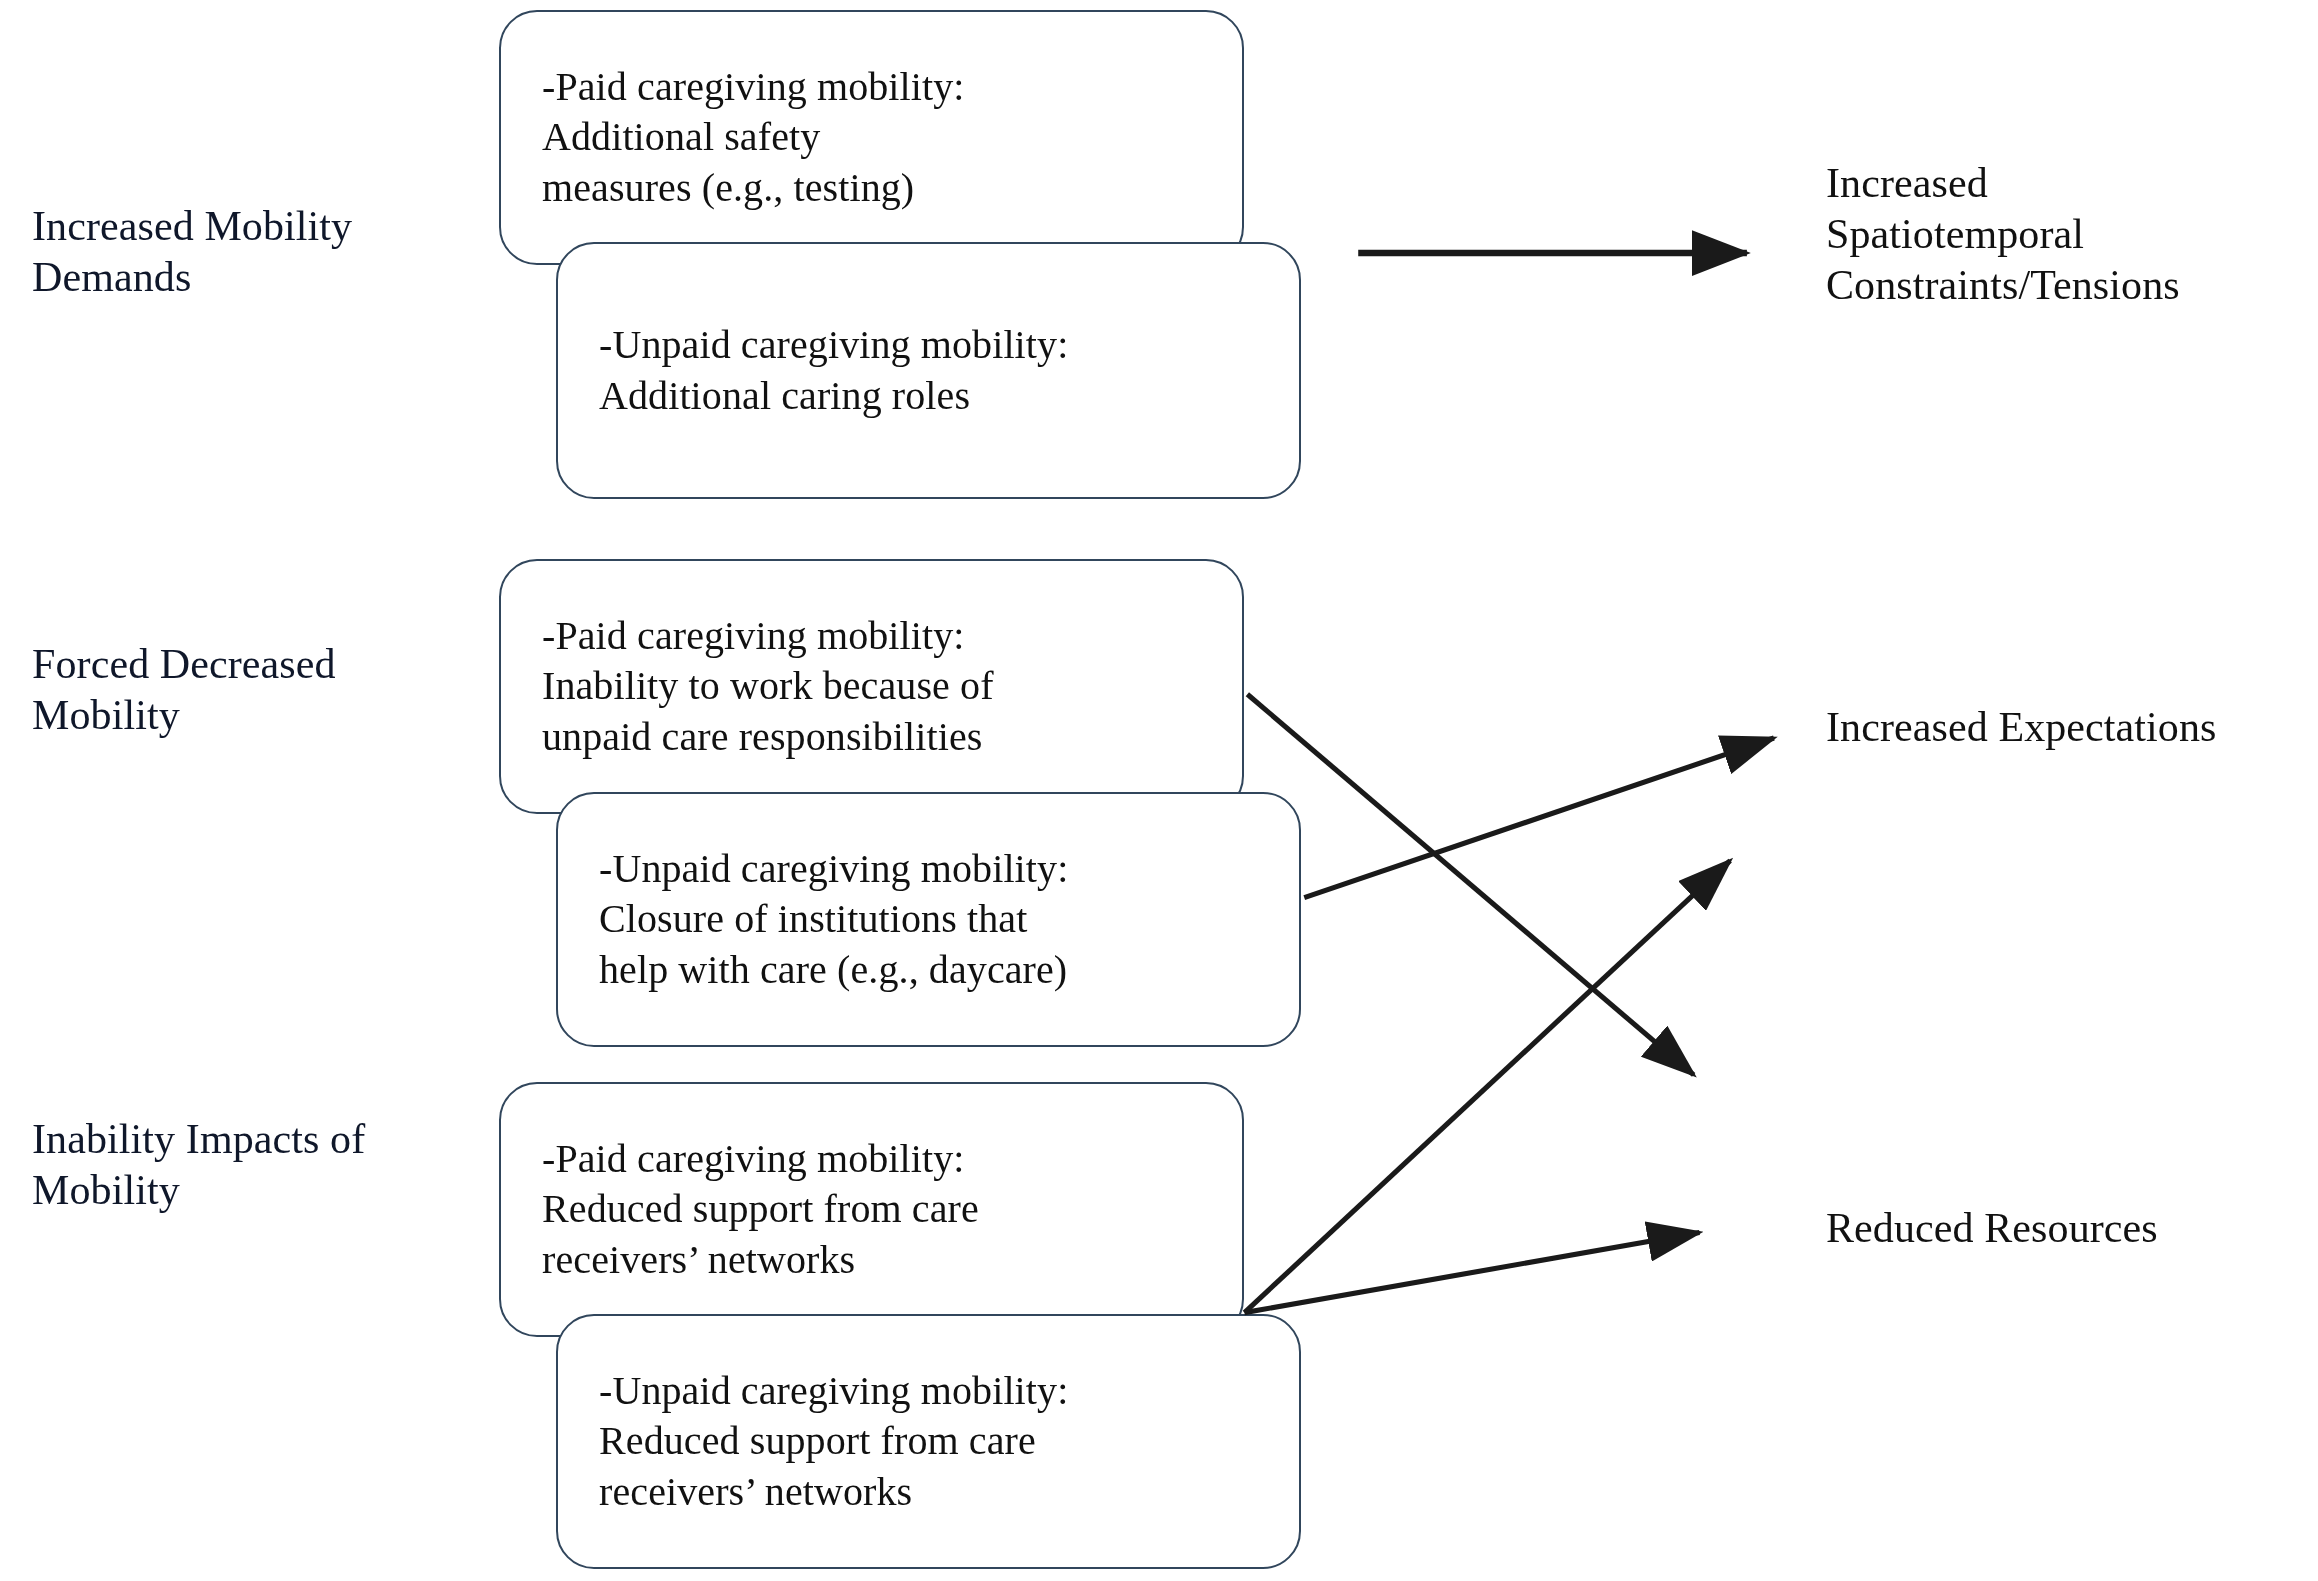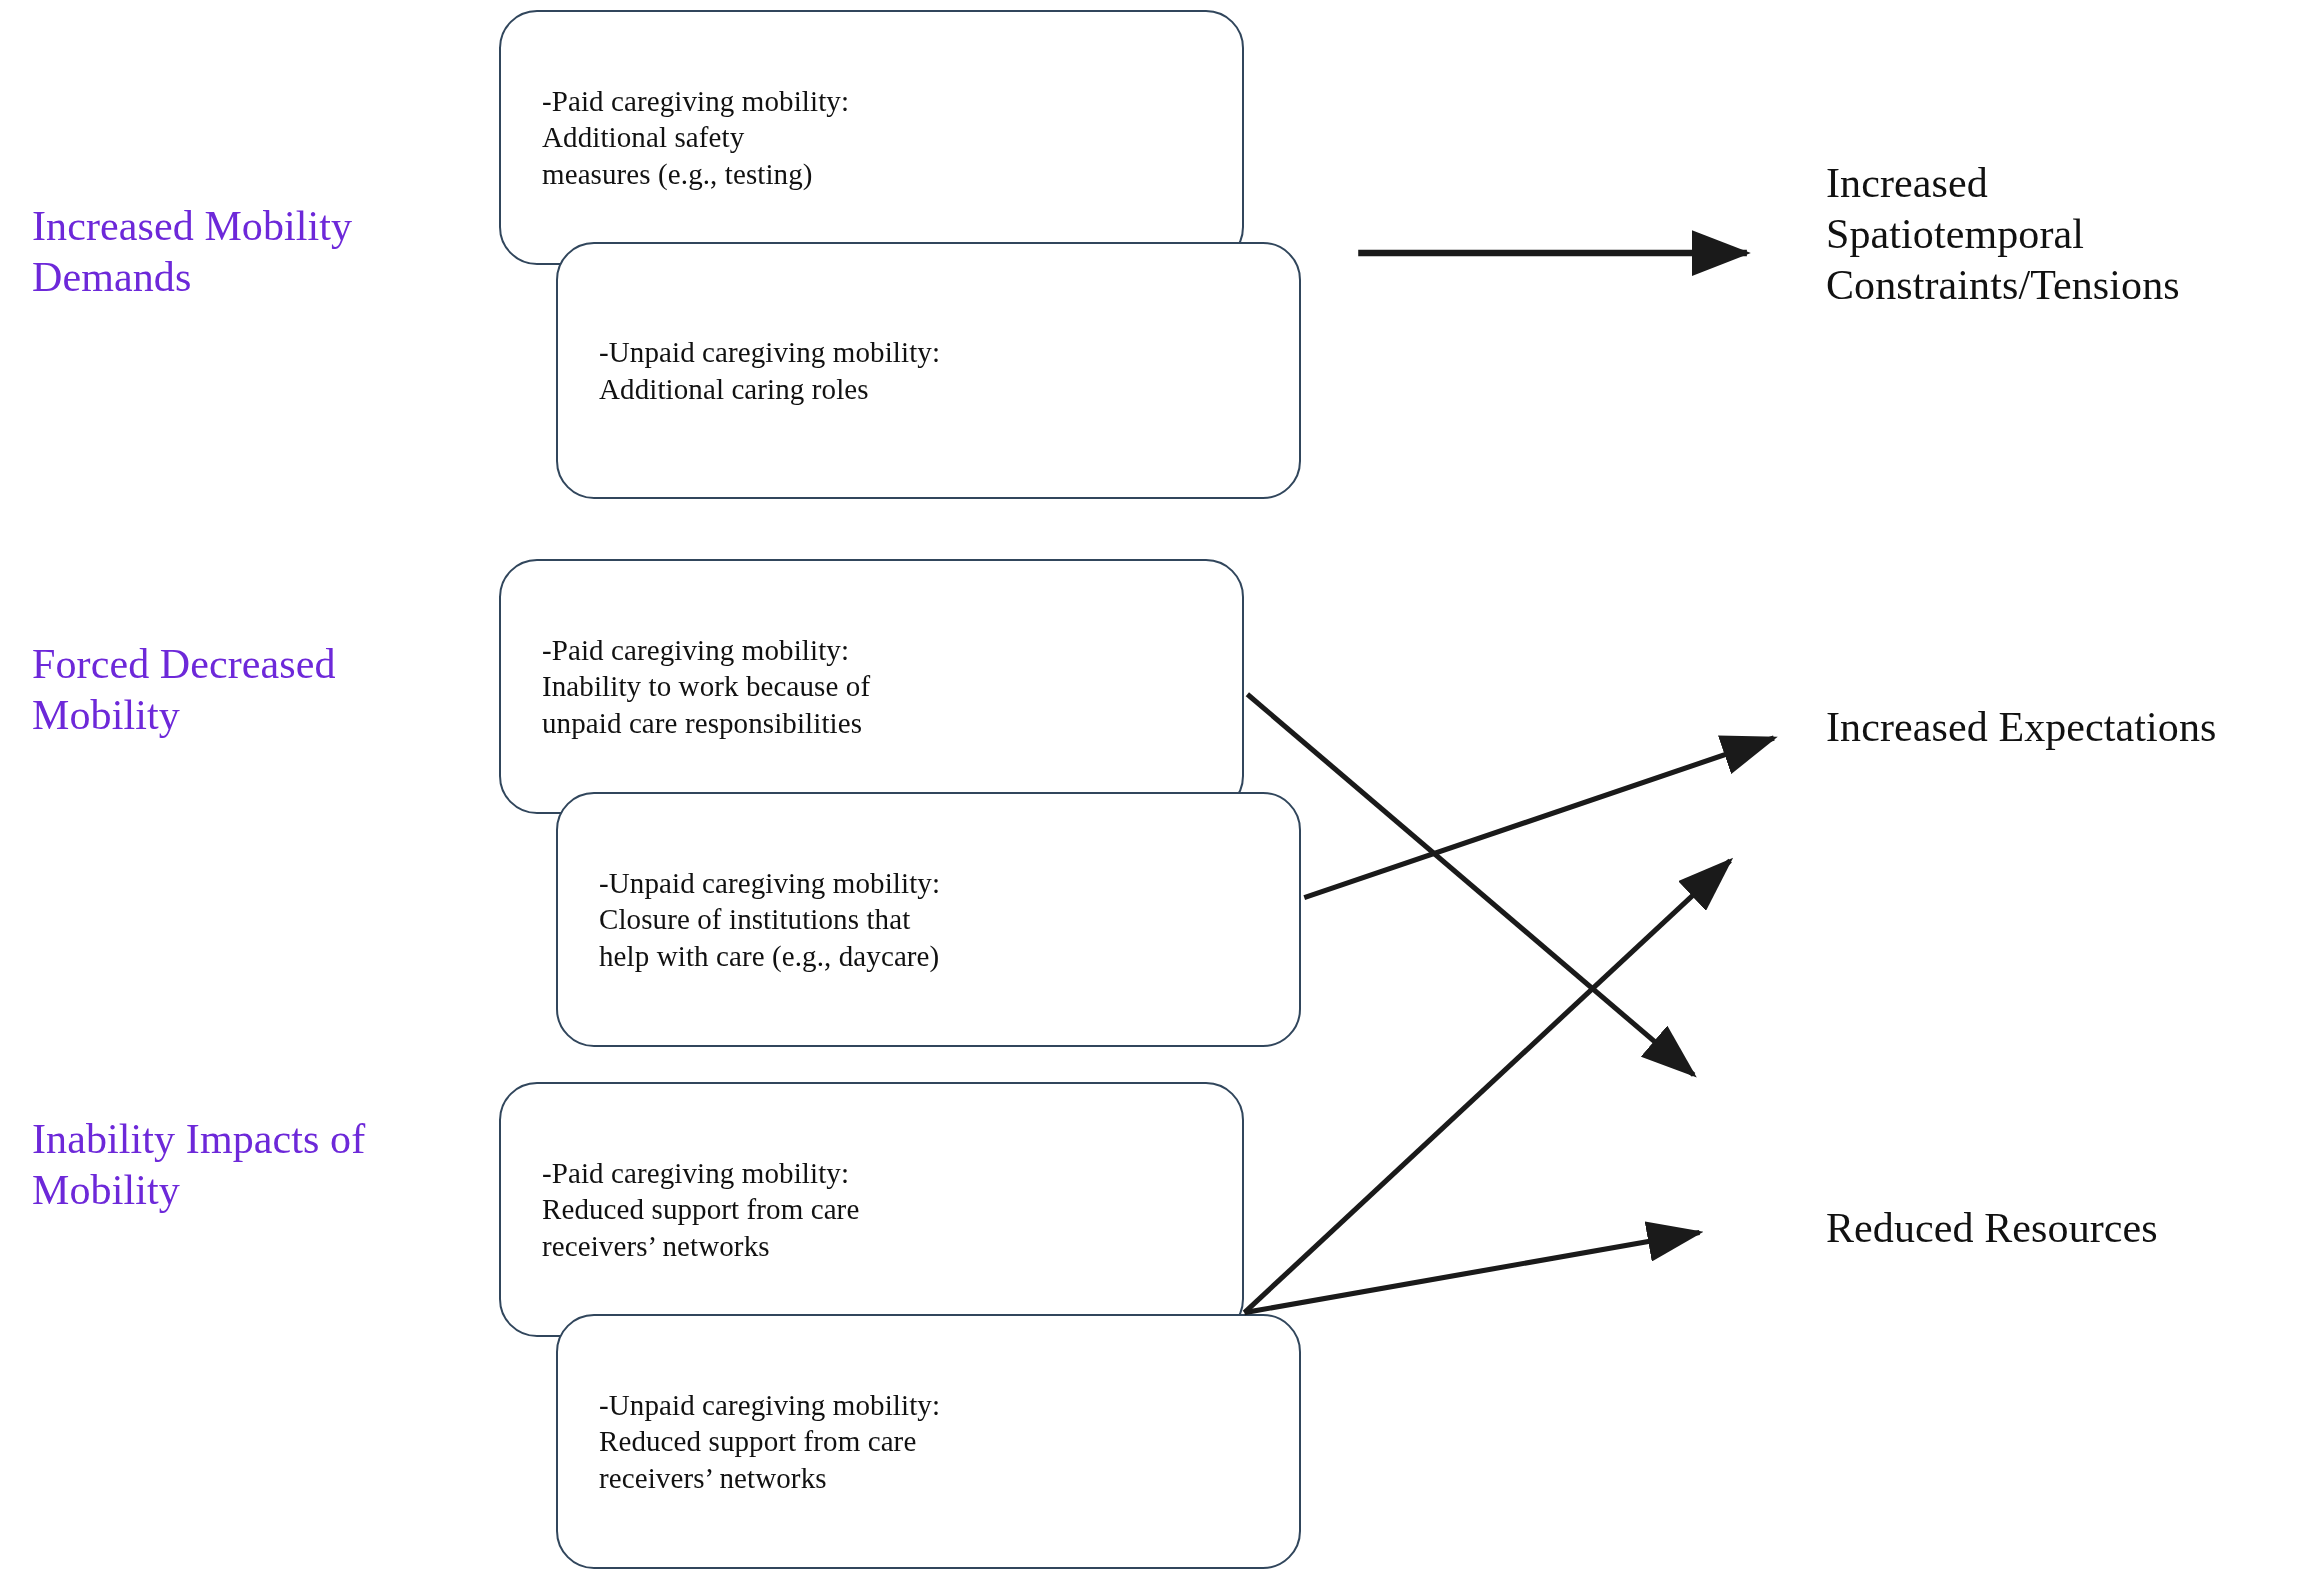--- a/index.html
+++ b/index.html
@@ -15,40 +15,40 @@
     background: #ffffff;
     overflow: hidden;
     font-family: "Liberation Serif", "DejaVu Serif", serif;
     color: #0d0d0d;
   }
   
   .cat-label {
     position: absolute;
     font-size: 42px;
     line-height: 1.22;
-    color: #6d28d9;
+    color: #0f172a;
     white-space: pre-line;
     letter-spacing: 0.1px;
   }
   #cat-0 { left: 32px;  top: 201px; width: 452px; }
   #cat-1 { left: 32px;  top: 639px; width: 452px; }
   #cat-2 { left: 32px;  top: 1114px; width: 452px; }
 
   
   .node-box {
     position: absolute;
     box-sizing: border-box;
     border: 2.9px solid #31465c;
     border-radius: 38px;
     background: #ffffff;
     display: flex;
     align-items: center;
   }
   .node-text {
-    font-size: 29px;
+    font-size: 40px;
     line-height: 1.26;
     color: #111111;
     white-space: pre-line;
     padding-left: 41px;
     padding-right: 16px;
     letter-spacing: 0.1px;
   }
   
   #box-0 { left: 499px; top: 10.2px;   width: 745px; height: 255px;  z-index: 5; }
   #box-1 { left: 556px; top: 242px;  width: 745px; height: 257px;  z-index: 6; }

